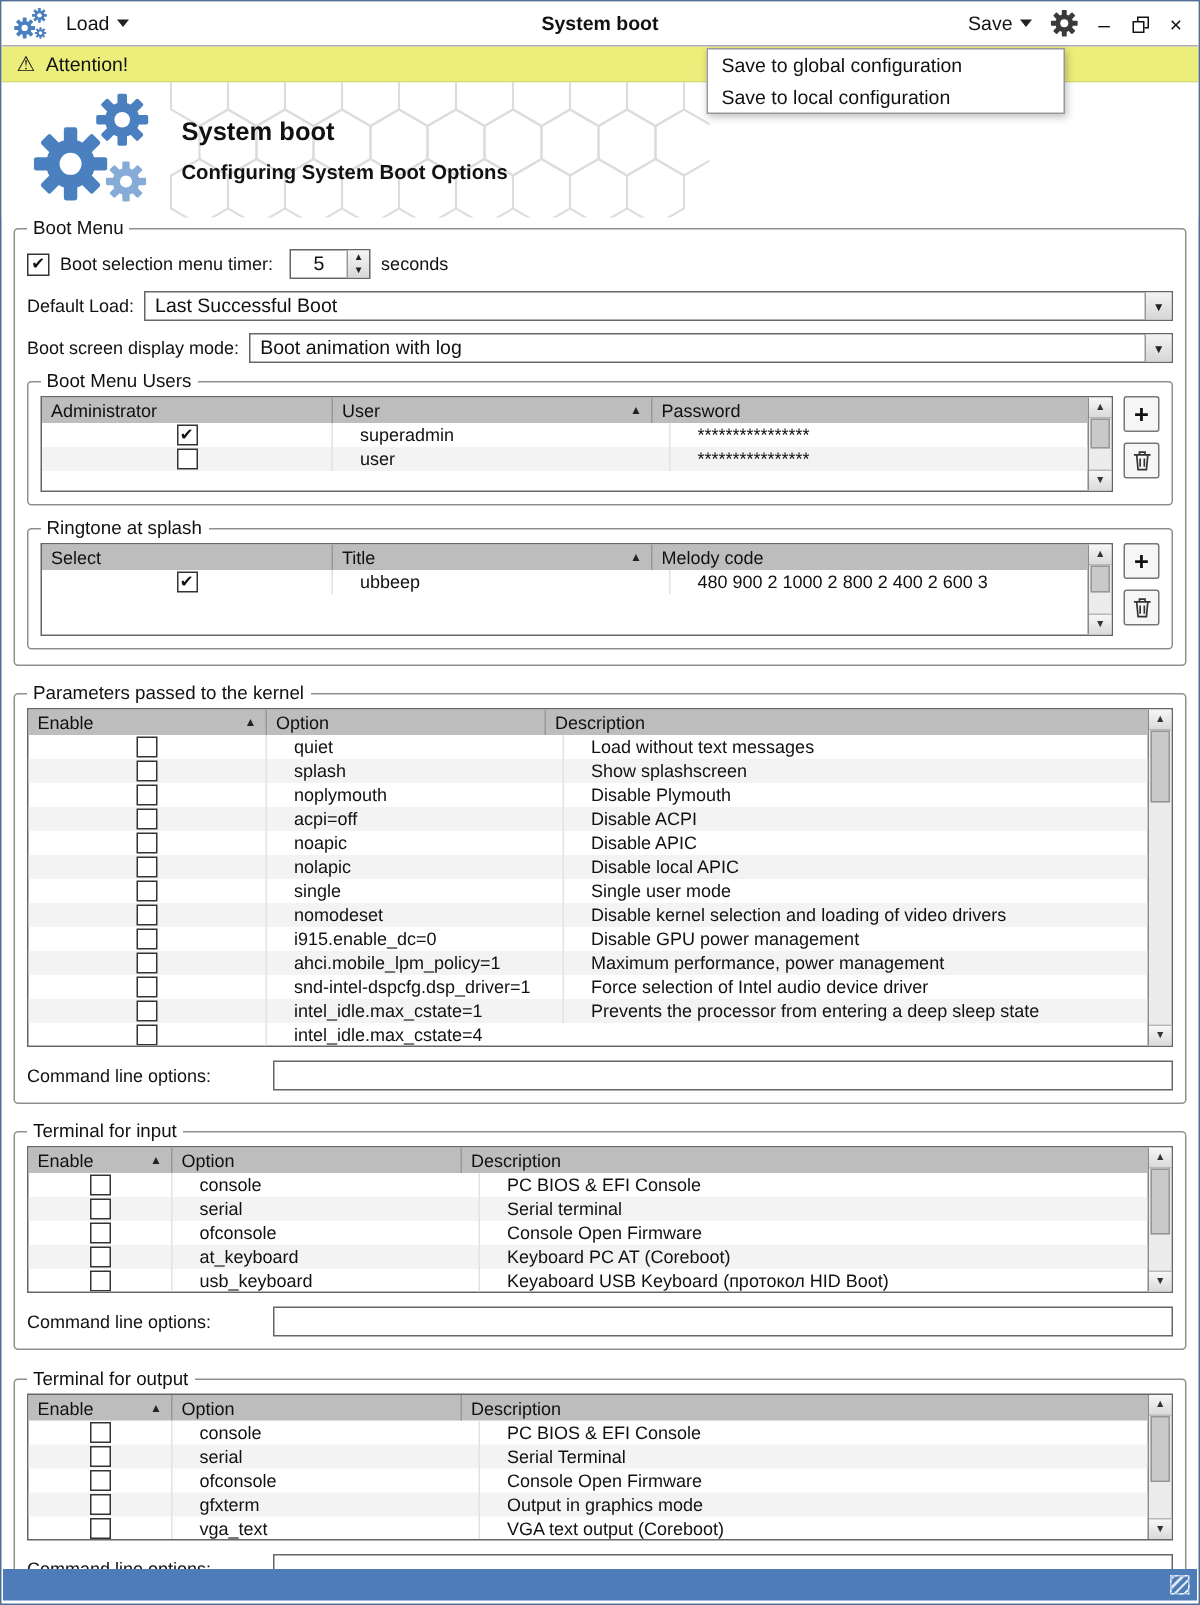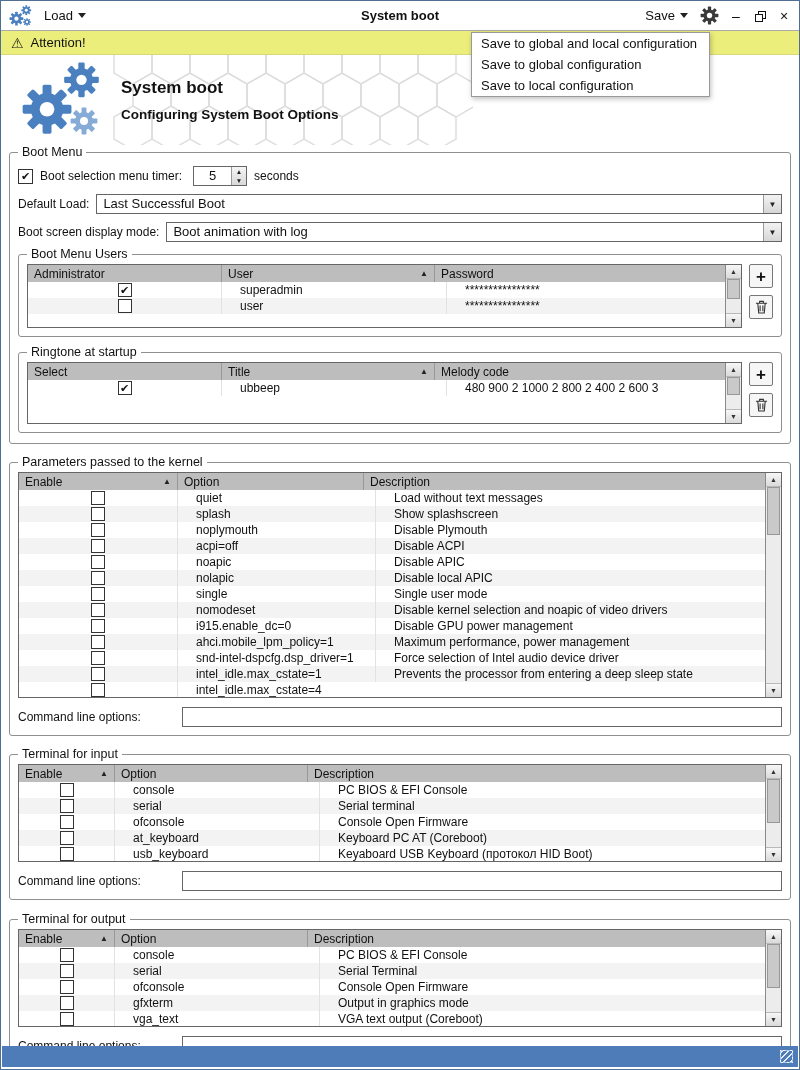--- a/index.html
+++ b/index.html
@@ -163,21 +163,20 @@
     </div>
   </header>
 
   <div class="attention">
     <span class="warn"></span>
     <span>Attention!</span>
   </div>
 
   <div class="savemenu">
 
-      <div class="savemenu-item">Save to global and local configuration</div>
 
       <div class="savemenu-item">Save to global configuration</div>
 
       <div class="savemenu-item">Save to local configuration</div>
 
   </div>
 
   <div class="appheader">
     <svg class="hexes" width="360" height="92">
       <use href="#hx" transform="translate(20,8)"></use>
@@ -305,21 +304,21 @@
           <button class="icon-btn">
             <svg width="13" height="14" viewBox="0 0 14 15">
                 <path d="M1 3.5h12M5 3.5V1.5h4v2M3 3.5l1 10.5h6l1-10.5M5.5 6v6M8.5 6v6" stroke="#333" fill="none" stroke-width="1.2"></path>
               </svg>
           </button>
         </div>
       </div>
     </fieldset>
 
     <fieldset class="group inner" style="margin-bottom:2px;">
-      <legend>Ringtone at startup</legend>
+      <legend>Ringtone at splash</legend>
       <div class="table-wrap">
         <div class="tblbox h62">
           <div class="table">
             <div class="thead ring-grid">
               <div class="th">
                   <span>Select</span>
                 </div>
               <div class="th">
                   <span>Title</span>
                   <span class="sort"></span>
@@ -434,21 +433,21 @@
               </div>
               <div class="td">single</div>
               <div class="td">Single user mode</div>
             </div>
 
             <div class="tr kern-grid">
               <div class="td center">
                 <span class="cb" data-checked="false"></span>
               </div>
               <div class="td">nomodeset</div>
-              <div class="td">Disable kernel selection and noapic of video drivers</div>
+              <div class="td">Disable kernel selection and loading of video drivers</div>
             </div>
 
             <div class="tr kern-grid">
               <div class="td center">
                 <span class="cb" data-checked="false"></span>
               </div>
               <div class="td">i915.enable_dc=0</div>
               <div class="td">Disable GPU power management</div>
             </div>
 

